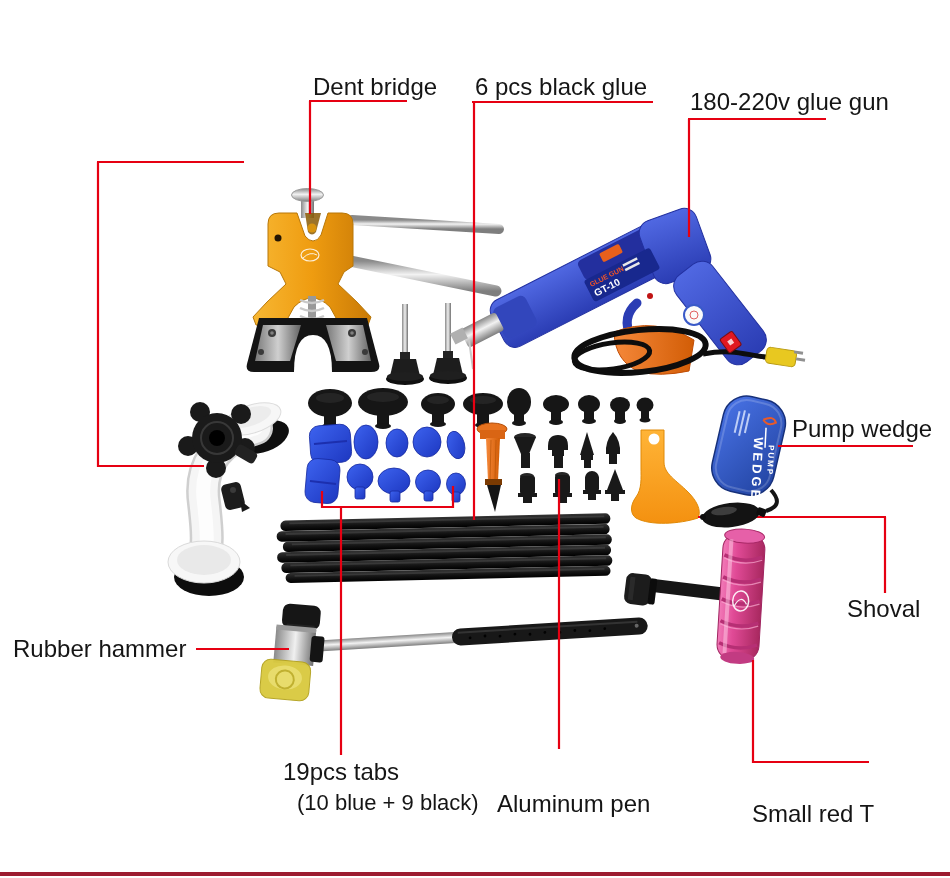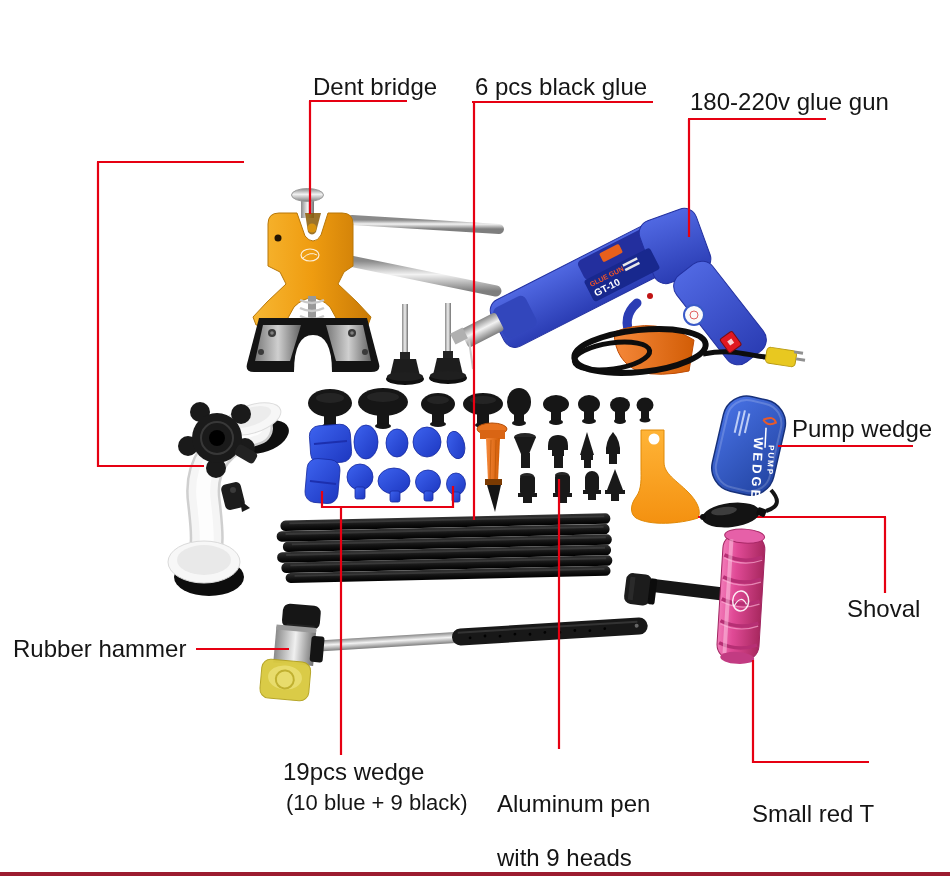--- a/index.html
+++ b/index.html
@@ -14,21 +14,21 @@
   .cl.small{font-size:22px;}
   .cl .ln{display:block;margin-top:28px;}
   #lbl-dent{left:313px;top:74px}
   #lbl-glue6{left:475px;top:74px}
   #lbl-gun{left:690px;top:89px}
   #lbl-bridge{left:103px;top:136px}
   #lbl-wedge{left:792px;top:416px}
   #lbl-shoval{left:847px;top:596px}
   #lbl-hammer{left:13px;top:636px}
   #lbl-tabs{left:283px;top:759px}
-  #lbl-tabs-sub{left:286px;top:790px}
+  #lbl-tabs-sub{left:297px;top:790px}
   #lbl-pen{left:497px;top:763px}
   #lbl-tpull{left:752px;top:773px}
   #footer-bar{position:absolute;left:0;top:872px;width:950px;height:4px;background:#9c1c30;}
   svg{position:absolute;left:0;top:0;}
 </style>
 </head>
 <body>
 
 <div id="stage">
 
@@ -424,25 +424,24 @@
     <path d="M753,660 V763 M753,762 H869"></path>
   </g>
 </svg>
 
 <div class="cl" id="lbl-dent">Dent bridge</div>
 <div class="cl" id="lbl-glue6">6 pcs black glue</div>
 <div class="cl" id="lbl-gun">180-220v glue gun</div>
 <div class="cl" id="lbl-wedge">Pump wedge</div>
 <div class="cl" id="lbl-shoval">Shoval</div>
 <div class="cl" id="lbl-hammer">Rubber hammer</div>
-<div class="cl" id="lbl-tabs">19pcs wedge</div>
+<div class="cl" id="lbl-tabs">19pcs tabs</div>
 <div class="cl small" id="lbl-tabs-sub">(10 blue + 9 black)</div>
 <div class="cl" id="lbl-pen">
   <span class="ln">Aluminum pen</span>
-  <span class="ln">with 9 heads</span>
 </div>
 <div class="cl" id="lbl-tpull">
   <span class="ln">Small red T</span>
 </div>
 
 <div id="footer-bar"></div>
 
 </div>
 
 </body></html>

